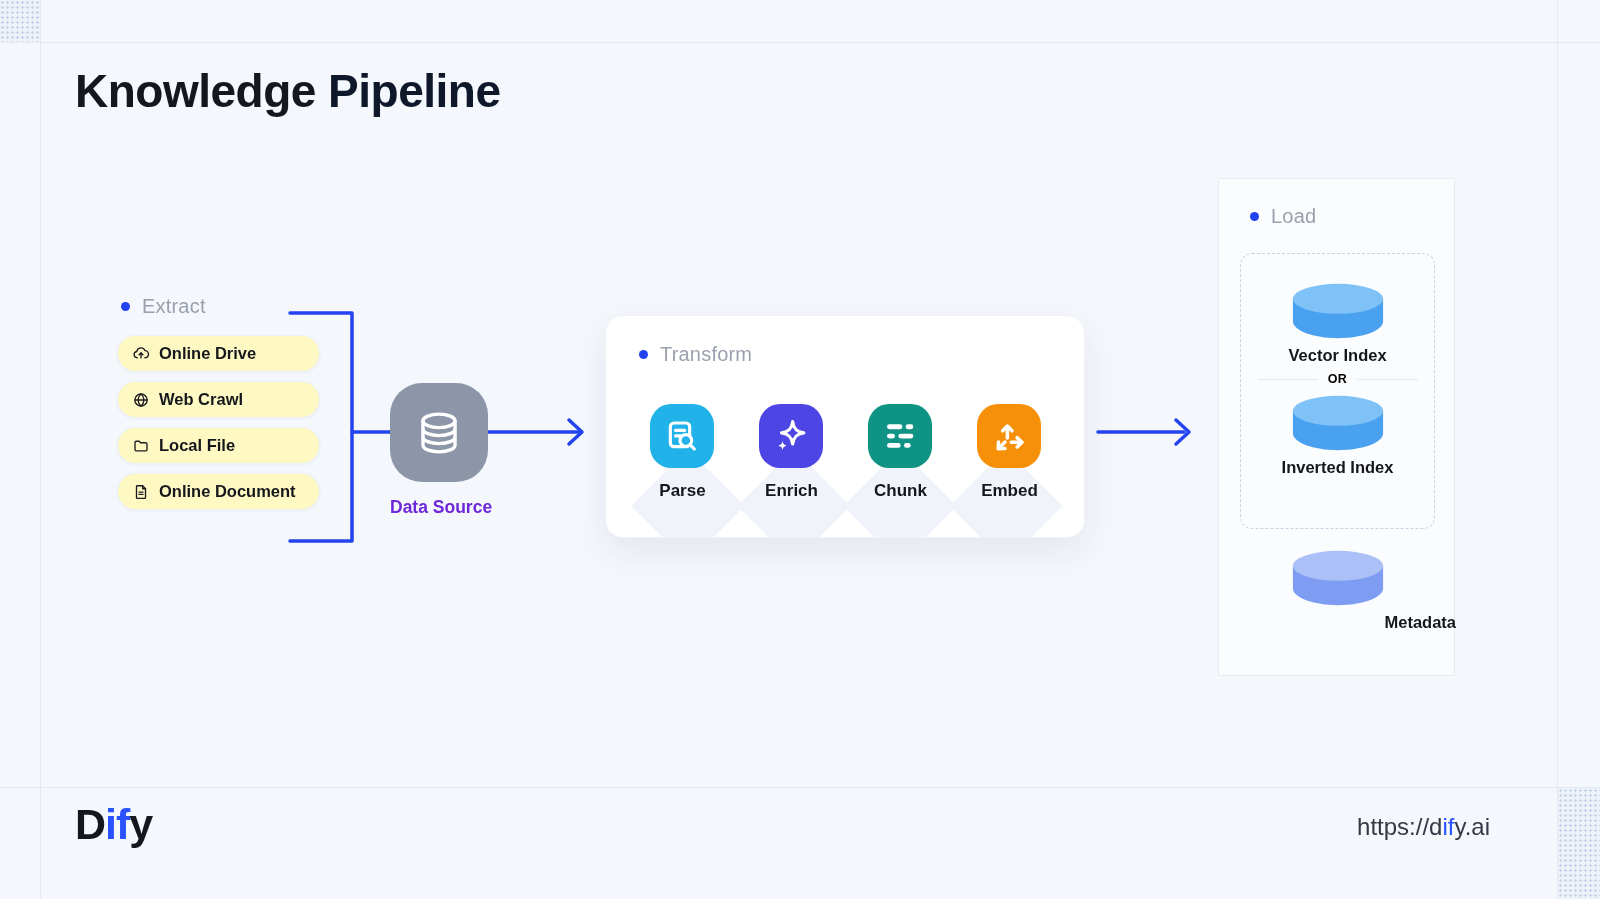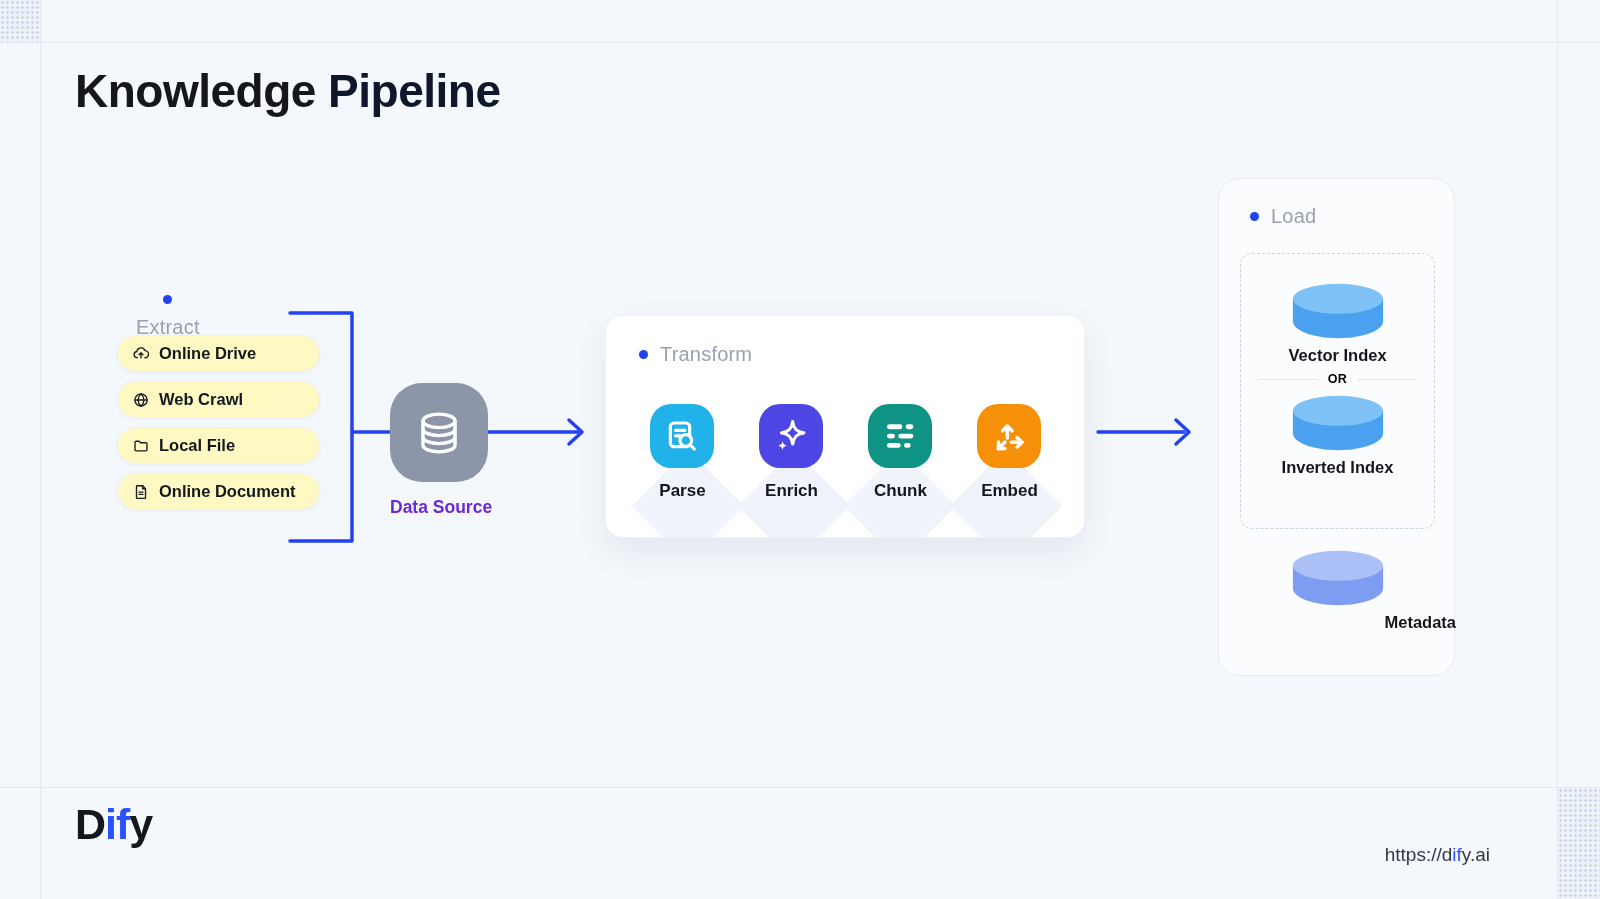--- a/index.html
+++ b/index.html
@@ -75,40 +75,40 @@
   .tile-parse { background:#20b2e8; }
   .tile-enrich { background:#4e46e4; }
   .tile-chunk { background:#0e9384; }
   .tile-embed { background:#f59008; }
   .tile-parse .mag { fill:#20b2e8; }
   .step-label { margin-top:13px; font-size:17px; font-weight:600; color:#15171c; }
 
   
   .load-card {
     position:absolute; left:1218px; top:178px; width:237px; height:498px;
-    background:#fbfcfe; border:1px solid #e6eaf3; border-radius:22px;
+    background:#fbfcfe; border:1px solid #e6eaf3; border-radius:2px;
     z-index:5;
   }
   .load-card .sec-label { left:31px; top:26px; }
   .dashed-box {
     position:absolute; left:21px; top:74px; width:195px; height:276px;
     border:1.6px dashed #c9d2e1; border-radius:12px;
     display:flex; flex-direction:column; align-items:center;
   }
   .cyl-block { text-align:center; }
   .cyl-label { font-size:16.5px; font-weight:600; color:#15171c; white-space:nowrap;text-align:right; }
   .or-row { width:160px; display:flex; align-items:center; gap:10px; margin:7px 0 6px; }
   .or-line { flex:1; height:1px; background:#e3e7f0; }
   .or-text { font-size:12.5px; font-weight:700; color:#000000; letter-spacing:0.5px; }
   .metadata-block { position:absolute; left:0; top:368px; width:237px; text-align:center; }
 
   
   .logo { position:absolute; left:75px; top:800px; font-size:43px; font-weight:800; letter-spacing:-1px; color:#15171c; z-index:6; }
   .logo .blue { color:#2b52ff; }
-  .site-url { position:absolute; right:110px; top:844px; font-size:19px; font-weight:500; color:#343945; z-index:6; }
+  .site-url { position:absolute; right:110px; top:813px; font-size:24px; font-weight:500; color:#343945; z-index:6; }
   .site-url .blue { color:#2b52ff; }
 </style>
 </head>
 <body>
 
 <div class="stage">
 
   <div class="guide v" style="left:40px;"></div>
   <div class="guide v" style="left:1557px;"></div>
   <div class="guide h" style="top:42px;"></div>
@@ -121,21 +121,21 @@
   <svg class="connectors" width="1600" height="899" viewBox="0 0 1600 899">
     <g stroke="#2443f0" stroke-width="3.5" fill="none" stroke-linecap="round" stroke-linejoin="round">
       <path d="M290 313 H352 V541 H290"></path>
       <path d="M352 432 H578"></path>
       <path d="M569 420 L582 432 L569 444"></path>
       <path d="M1098 432 H1184"></path>
       <path d="M1176 420 L1189 432 L1176 444"></path>
     </g>
   </svg>
 
-  <div class="sec-label" style="left:136px; top:295px;flex-direction:column;">
+  <div class="sec-label" style="left:121px; top:295px;">
     <span class="sec-dot"></span>
     <span class="sec-text">Extract</span>
   </div>
 
   <div class="pills">
     <div class="pill">
       <svg width="18" height="18" viewBox="0 0 24 24" fill="none" stroke="#1a1c22" stroke-width="1.8" stroke-linecap="round" stroke-linejoin="round">
         <path d="M7 17a4.2 4.2 0 0 1-.55-8.36 5.6 5.6 0 0 1 10.8-1.2A4.05 4.05 0 0 1 17.2 17"></path>
         <path d="M12 17.2V10.8 M9.4 13 L12 10.4 L14.6 13"></path>
       </svg>

